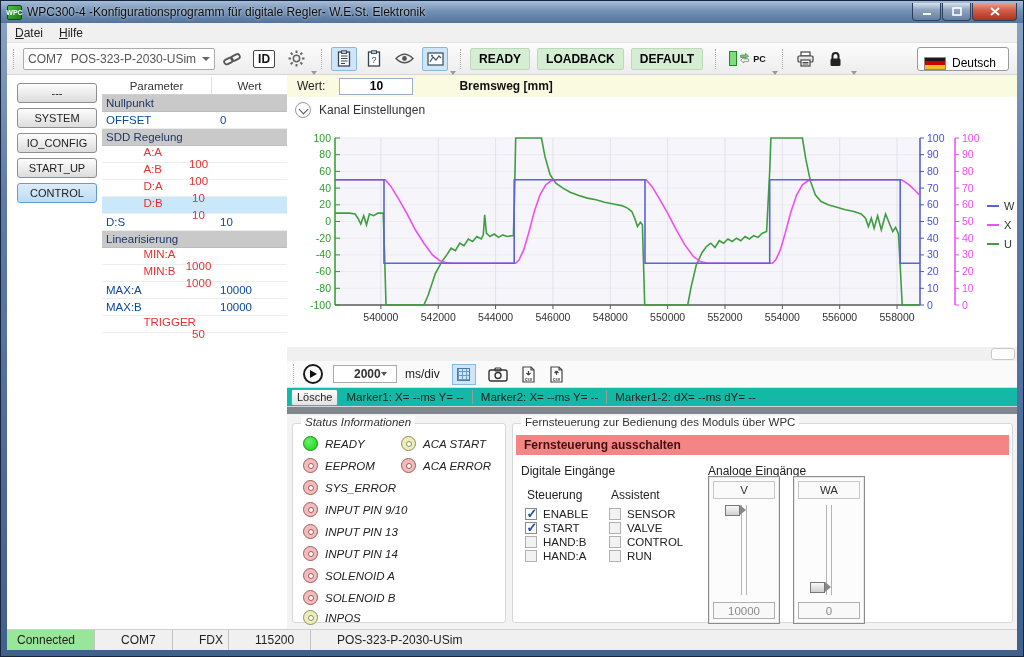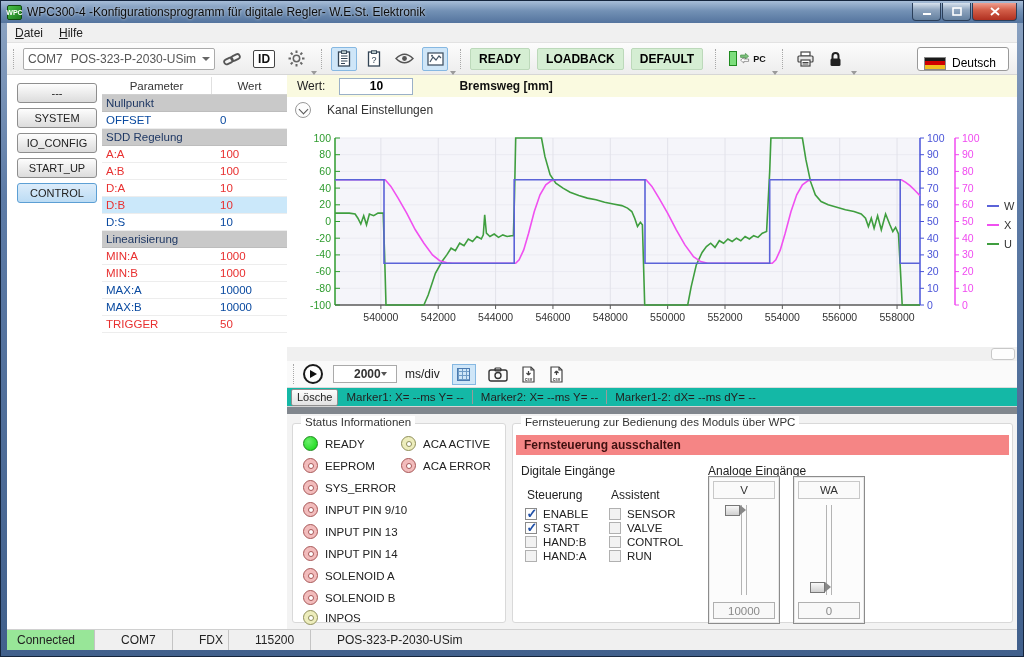--- a/index.html
+++ b/index.html
@@ -65,35 +65,35 @@
 
   .ptable { position:absolute; left:95px; top:2px; width:185px; font-size:11.5px; }
   .thead { display:flex; height:18px; border-bottom:1px solid #d0d0d0; color:#333; }
   .thead span { display:flex; align-items:center; justify-content:center; }
   .thead .c1 { width:110px; border-right:1px solid #e0e0e0; }
   .thead .c2 { flex:1; }
   .trow { display:flex; height:17px; align-items:center; border-bottom:1px solid #ededed; }
   .trow .pname { width:110px; padding-left:4px; }
   .trow .pval { flex:1; padding-left:8px; }
   .trow.section { background:#c9c9c9; color:#1f3864; padding-left:4px; border-bottom:1px solid #bdbdbd; }
-  .trow.red { color:#e83030; }
+  .trow.red { color:#e83030;flex-direction:column; }
   .trow.blue { color:#0a4aa0; }
   .trow.selected { background:#cbe8fa; }
 
   .main-panel { position:relative; flex:1; background:#fff; }
 
   .wert-row { position:absolute; left:0; top:0; right:0; height:22px; background:#fafae0;
     display:flex; align-items:center; font-size:12px; }
   .wert-label { margin-left:10px; color:#222; }
   .wert-input { margin-left:14px; width:74px; height:17px; border:1px solid #9ab0c8; background:#fff;
     font-size:12px; font-weight:bold; text-align:center; font-family:"Liberation Sans",sans-serif; }
   .wert-desc { margin-left:46px; font-weight:bold; color:#111; }
 
   .kanal-row { position:absolute; left:0; top:22px; right:0; height:26px; background:#fff;
-    display:flex; align-items:center; font-size:12px; color:#333;gap:8px; }
+    display:flex; align-items:center; font-size:12px; color:#333; }
   .chev-circle { width:16px; height:16px; border:1px solid #999; border-radius:50%; margin:0 8px 0 8px;
     position:relative; background:#fdfdfd; }
   .chev-circle::after { content:""; position:absolute; left:4px; top:3px; width:6px; height:6px;
     border-right:1.6px solid #555; border-bottom:1.6px solid #555; transform:rotate(45deg); }
 
   .chart-panel { position:absolute; left:0; top:48px; right:0; height:224px; background:#fff; }
 
   .hscroll { position:absolute; left:0; top:272px; right:0; height:14px; background:#f0f0f0; }
   .hthumb { position:absolute; right:2px; top:1px; width:24px; height:12px; background:#fdfdfd;
     border:1px solid #c8c8c8; border-radius:3px; }
@@ -118,21 +118,21 @@
   .loesche { height:17px; margin-left:4px; padding:0 5px; font-size:11px; background:linear-gradient(#fdfdfd,#e2e2e2);
     border:1px solid #8e8e8e; border-radius:2px; display:flex; align-items:center; }
   .mtext { padding:0 8px; white-space:nowrap; }
   .msep { width:1px; height:14px; background:#9a9a9a; }
 
   .splitter { position:absolute; left:0; top:332px; right:0; height:7px; background:#81878e; }
 
   .bottom-panel { position:absolute; left:0; top:339px; right:0; bottom:0; background:#f3f3f3; }
   .groupbox { position:absolute; background:#fff; border:1px solid #d9d9d9; border-radius:3px; }
   .gtitle { position:absolute; top:-8px; left:8px; background:#fff; padding:0 4px; font-size:11.5px; color:#333; white-space:nowrap; }
-  .status-group { left:5px; top:9px; width:214px; height:200px; }
+  .status-group { left:5px; top:9px; width:214px; height:200px;font-style:italic; }
   .remote-group { left:225px; top:9px; right:4px; height:200px; }
 
   .ledrow { position:absolute; display:flex; align-items:center; gap:7px; font-size:11.5px; color:#222; }
   .led { width:15px; height:15px; border-radius:50%; position:relative; flex:none; }
   .led-red { background:#f2bcbc; border:1px solid #a85858; }
   .led-yellow { background:#ededbc; border:1px solid #8f8f5a; }
   .led-red::after, .led-yellow::after { content:""; position:absolute; left:3.5px; top:3.5px; width:4px; height:4px;
     background:#fff; border:1px solid #a85858; border-radius:50%; }
   .led-yellow::after { border-color:#8f8f5a; }
   .led-green { background:radial-gradient(circle at 35% 35%, #6bf06b, #0ed60e); border:1px solid #1a8a1a; }
@@ -635,21 +635,21 @@
           <div class="ledrow" style="left:10px;top:166px">
               <span class="led led-red"></span>
               <span>SOLENOID B</span>
             </div>
           <div class="ledrow" style="left:10px;top:186px">
               <span class="led led-yellow"></span>
               <span>INPOS</span>
             </div>
           <div class="ledrow" style="left:108px;top:12px">
               <span class="led led-yellow"></span>
-              <span>ACA ACTIVE</span>
+              <span>ACA START</span>
             </div>
           <div class="ledrow" style="left:108px;top:34px">
               <span class="led led-red"></span>
               <span>ACA ERROR</span>
             </div>
         </div>
 
         <div class="groupbox remote-group">
           <div class="gtitle">Fernsteuerung zur Bedienung des Moduls über WPC</div>
           <div class="banner">Fernsteuerung ausschalten</div>

